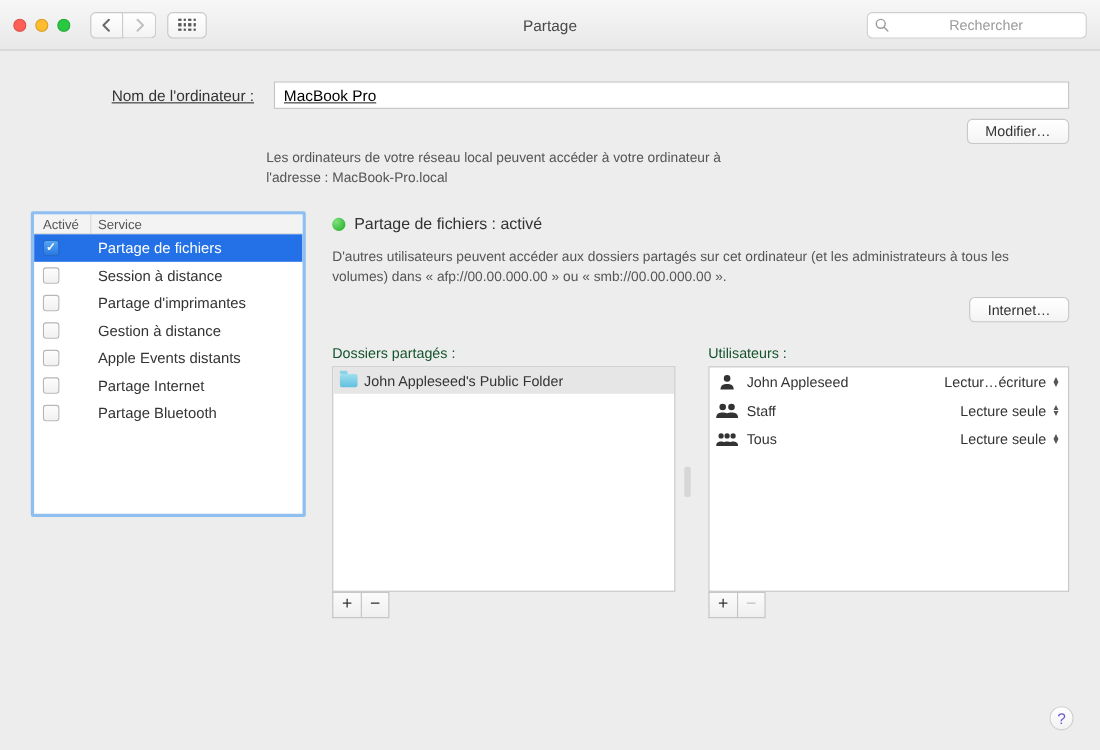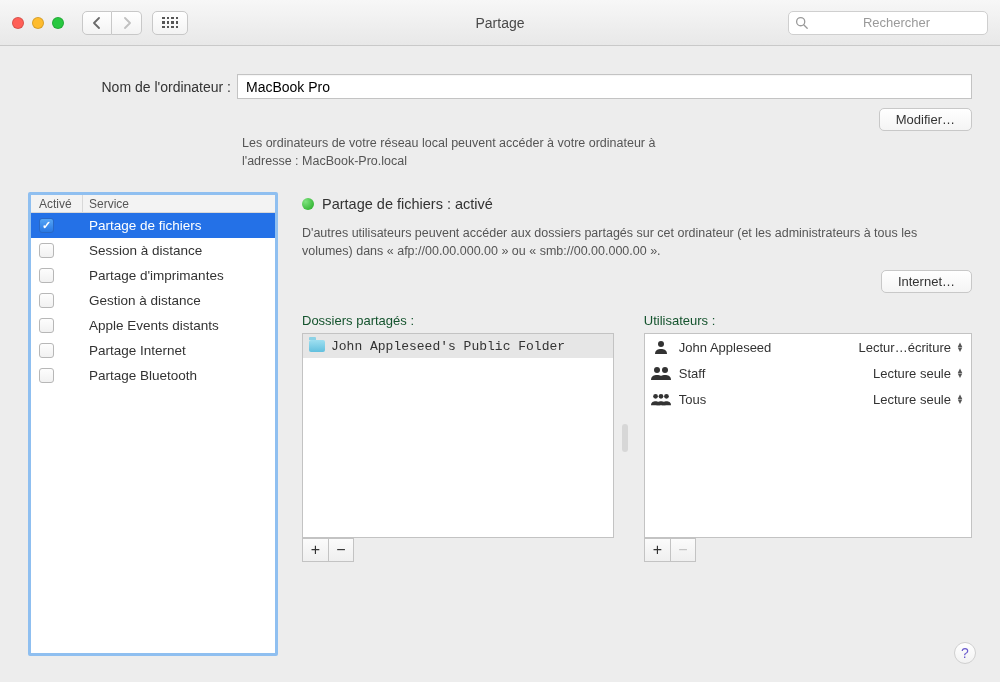--- a/index.html
+++ b/index.html
@@ -74,21 +74,21 @@
       color: #9a9a9a;
     }
     .search-box svg { margin-right: 4px; flex-shrink: 0; }
     .search-placeholder { flex: 1; text-align: center; font-size: 13px; }
 
     
     .header-section {
       padding: 28px 28px 22px 28px;
     }
     .name-row {
-      display: flex; align-items: center; gap: 6px;
+      display: flex; align-items: center; gap: 18px; text-decoration: underline;
     }
     .name-label {
       width: 203px; text-align: right; font-size: 14px; color: #333;
     }
     .name-input {
       flex: 1;
       height: 25px;
       background: #fff;
       border: 1px solid #c3c3c3;
       border-radius: 0;
@@ -124,21 +124,21 @@
       display: flex;
       gap: 24px;
     }
 
     
     .services-container {
       width: 250px;
       border: 3px solid #8fbff0;
       border-radius: 2px;
       background: #fff;
-      height: 464px;
+      height: 278px;
       overflow: hidden;
     }
     .services-header, .services-row {
       display: flex;
       align-items: center;
     }
     .svc-col-active { width: 52px; padding-left: 8px; }
     .svc-col-name { flex: 1; padding-left: 6px; }
     .services-header {
       height: 18px;
@@ -201,21 +201,20 @@
       height: 205px;
       font-size: 13px;
       overflow: hidden;
     }
     .folder-item {
       display: flex; align-items: center;
       height: 24px;
       background: #e6e6e6;
       padding: 0 6px;
       gap: 6px;
-      font-family: Liberation Mono, monospace;
     }
     .folder-icon {
       width: 16px; height: 12px;
       background: linear-gradient(#9edff0, #62c0de);
       border-radius: 2px; position: relative;
     }
     .folder-icon::before{
       content:"";
       position:absolute; top:-3px; left:0;
       width:7px; height:3px; background:#8cd2e6; border-radius:1px 1px 0 0;

